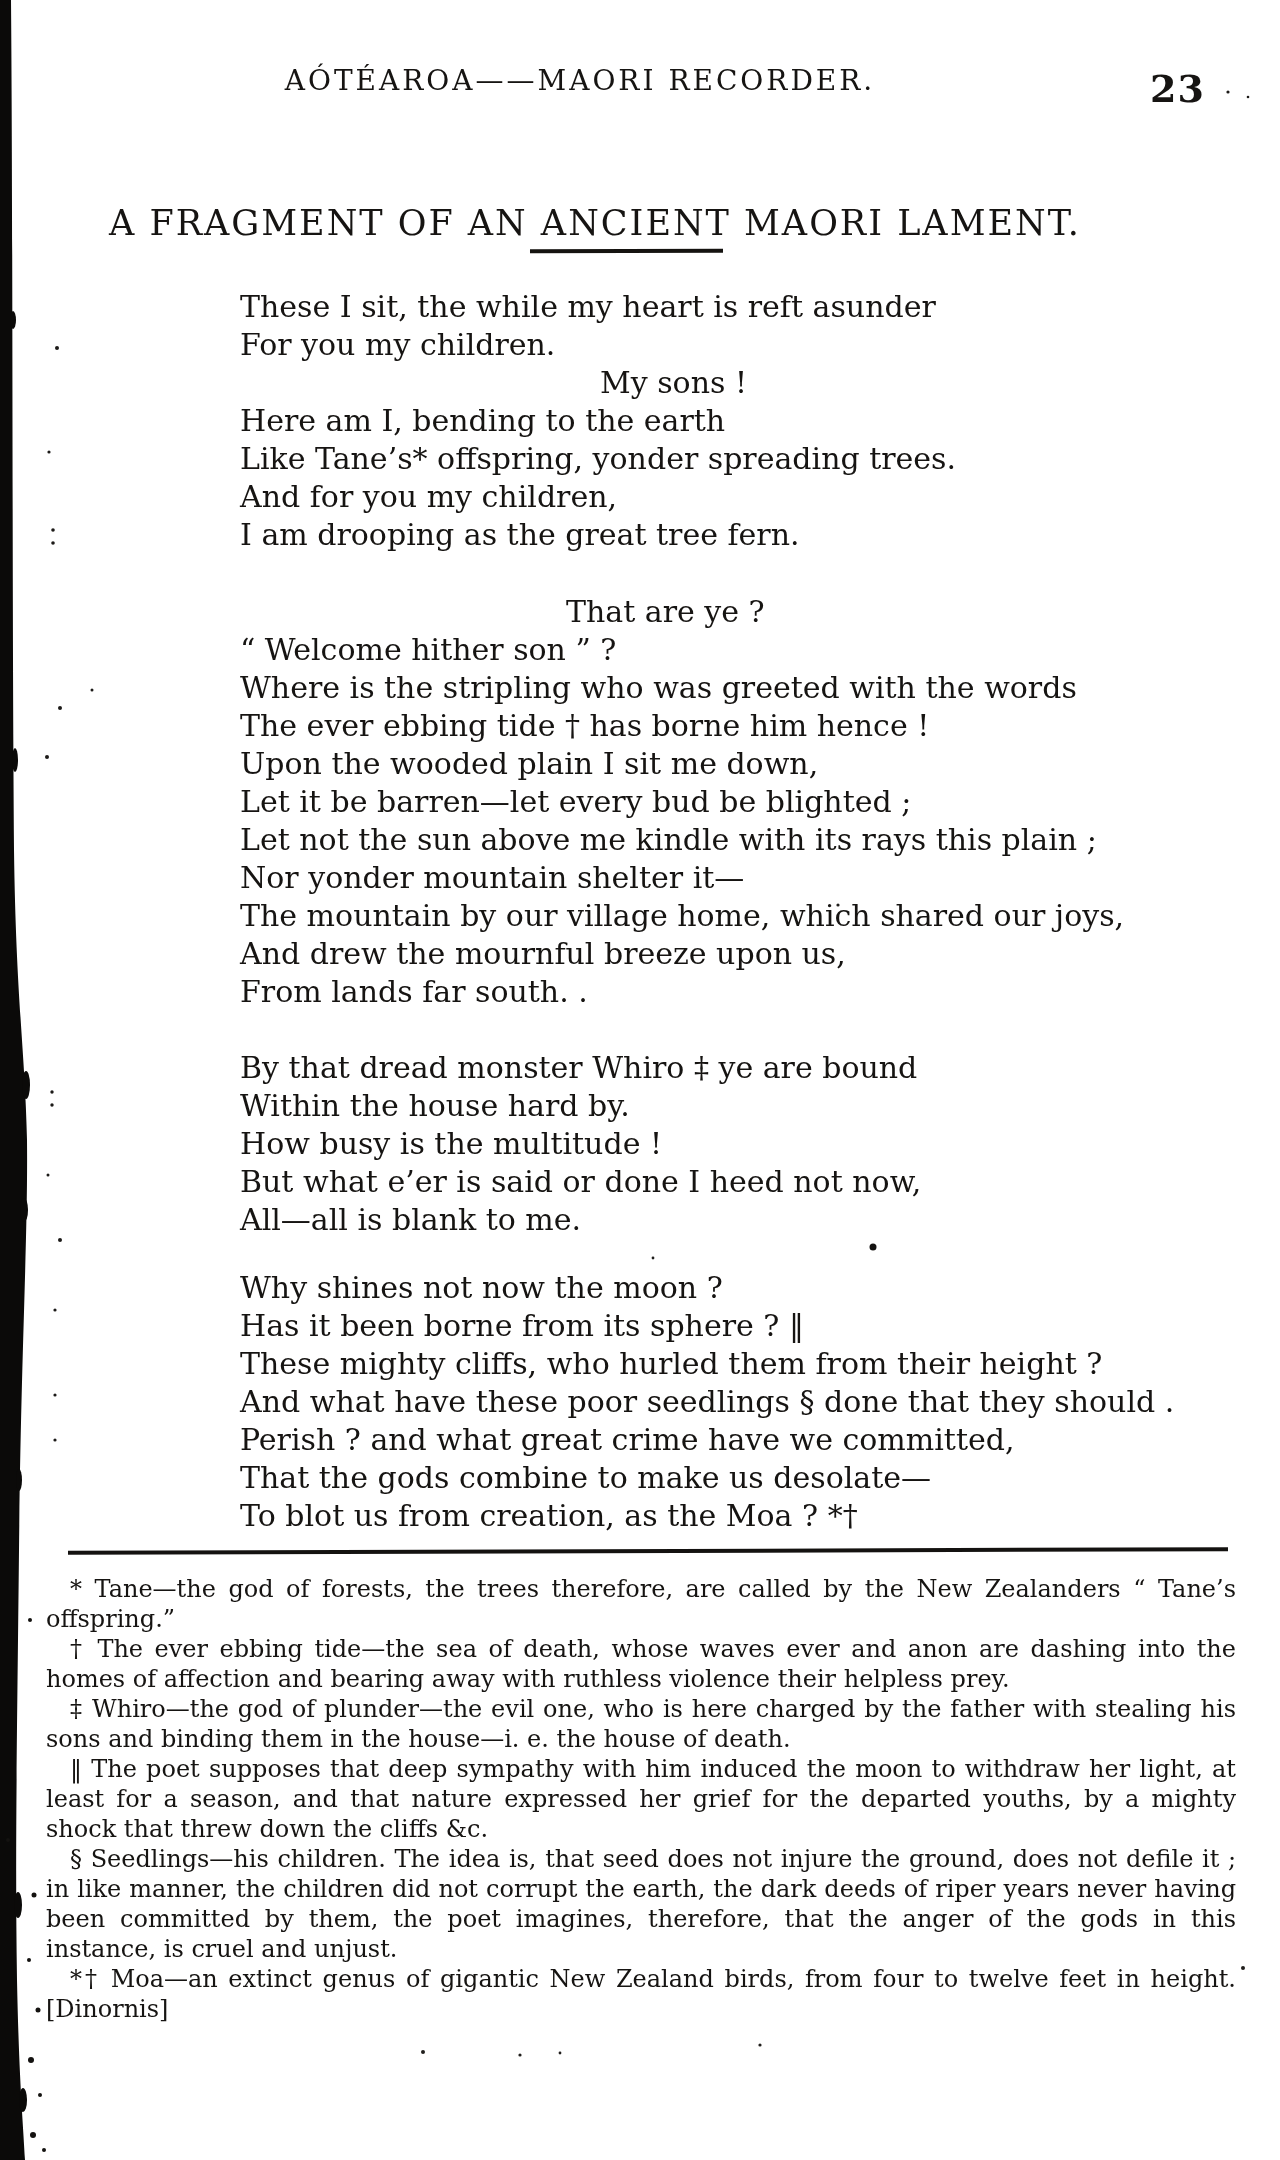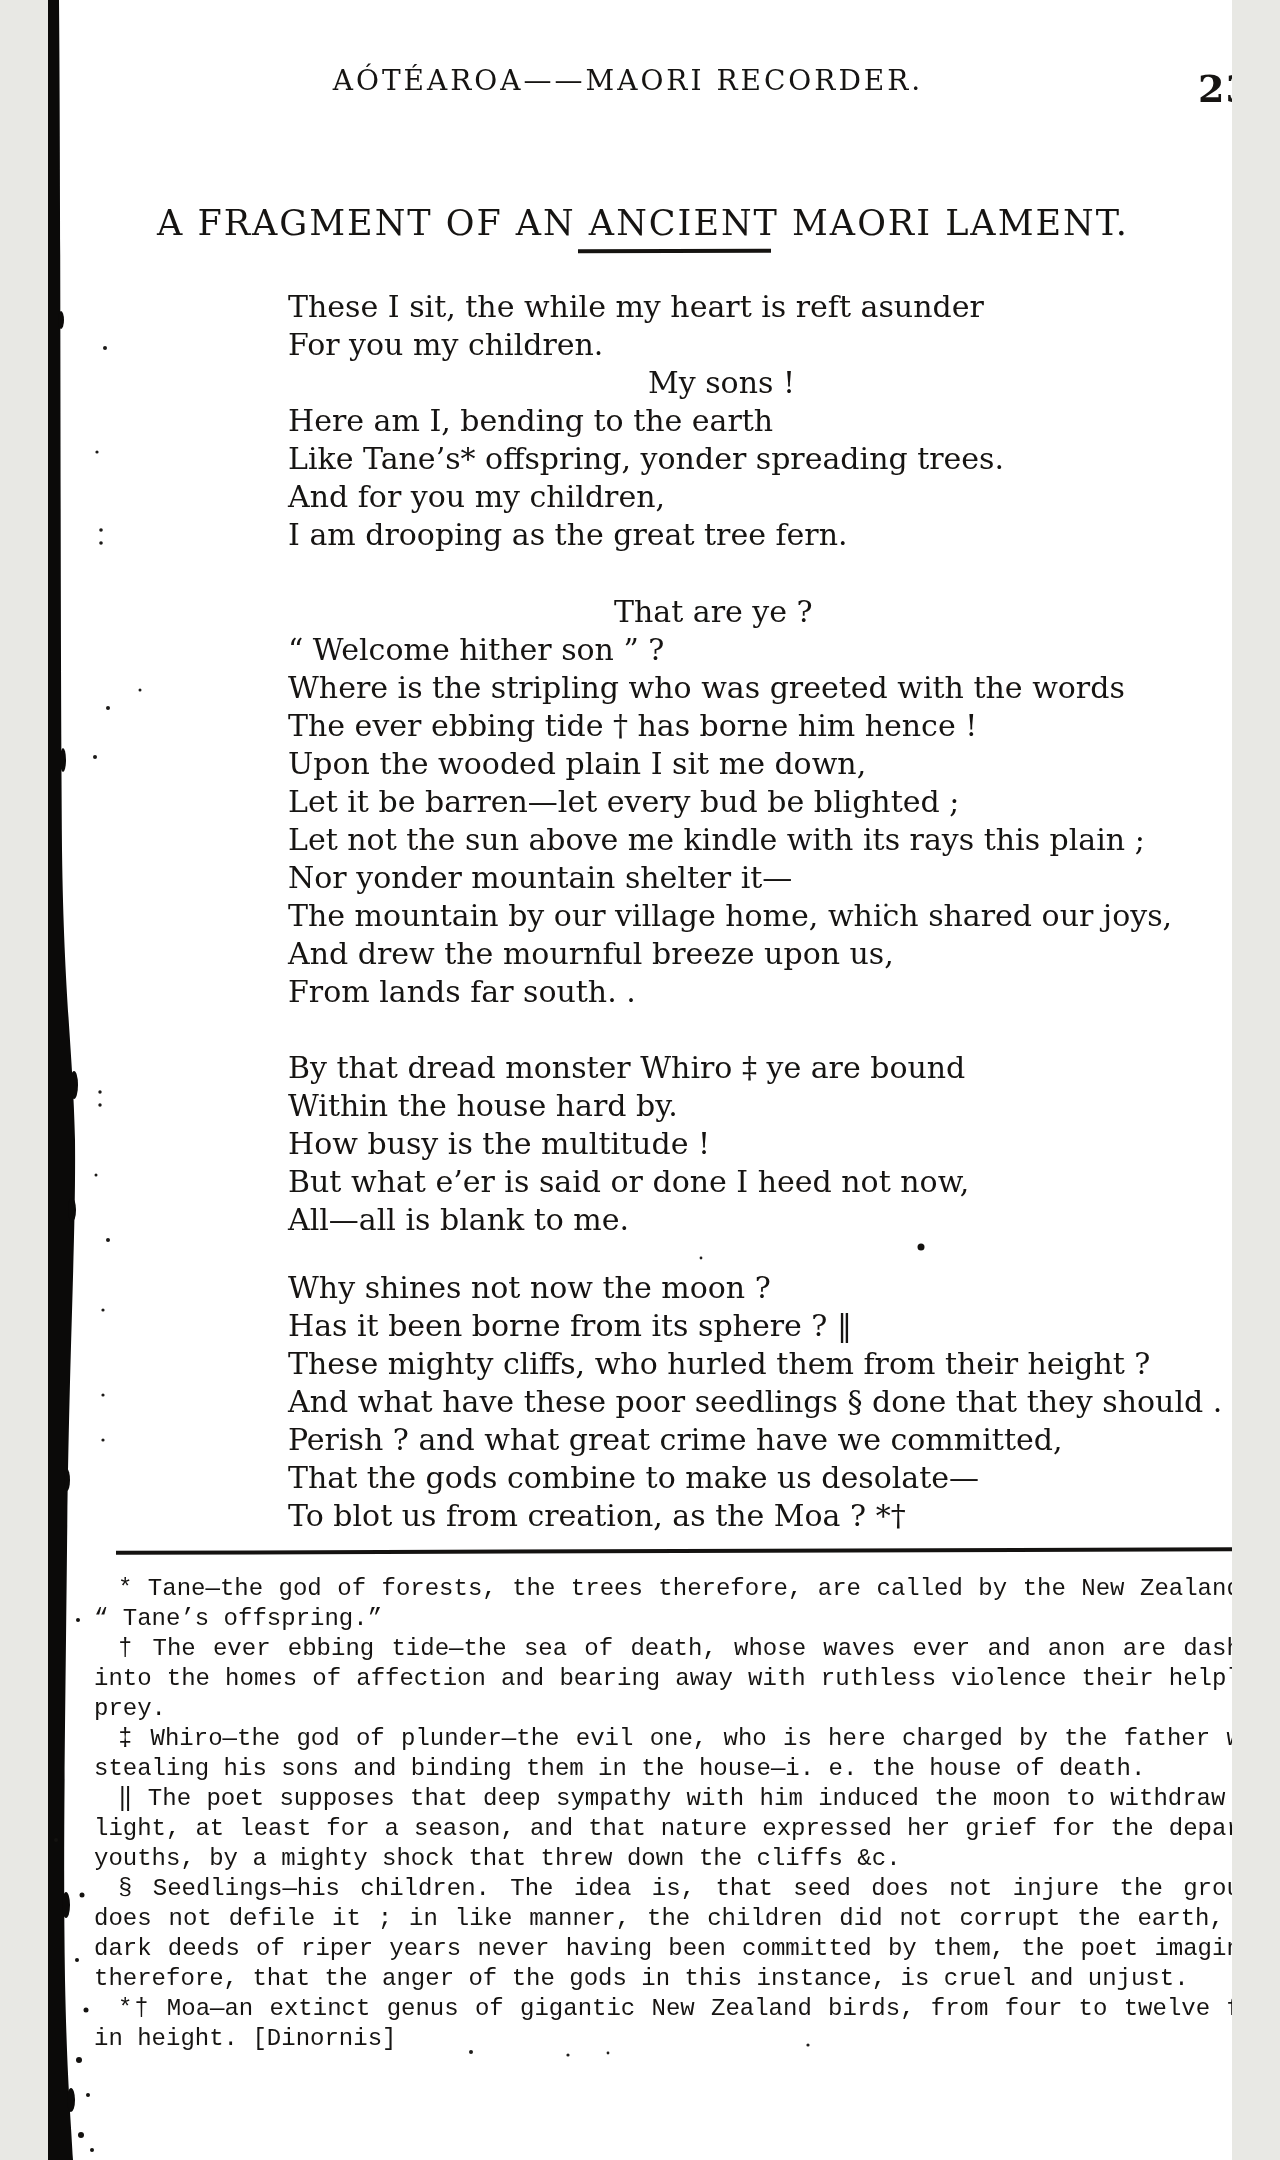--- a/index.html
+++ b/index.html
@@ -1,18 +1,18 @@
 <!DOCTYPE html>
 <html><head>
 <meta charset="utf-8">
 <style>
   html,body { margin:0; padding:0; background:#e8e8e4; }
   .page {
     position:relative;
-    width:1184px; height:2160px;
+    width:1280px; height:2160px;
     margin:0 auto;
     background:#ffffff;
     overflow:hidden;
     font-family:"DejaVu Serif","Liberation Serif",serif;
     color:#161412;
   }
   
   .scan-layer { position:absolute; inset:0; z-index:0; }
   
   .running-head {
@@ -55,21 +55,20 @@
   .footnote-divider {
     position:absolute; top:1549px; left:68px;
     width:1160px; height:4px; background:#141210;
     transform:rotate(-0.18deg);
   }
   .footnotes {
     position:absolute; top:1574px; left:46px; width:1190px;
     font-size:24px; line-height:30px;
     text-align:justify;
     z-index:1;
-    font-family:Liberation Mono, monospace;
   }
   .footnotes p {
     margin:0;
     text-indent:24px;
   }
   .txt { z-index:1; }
 </style>
 </head>
 <body>
 

